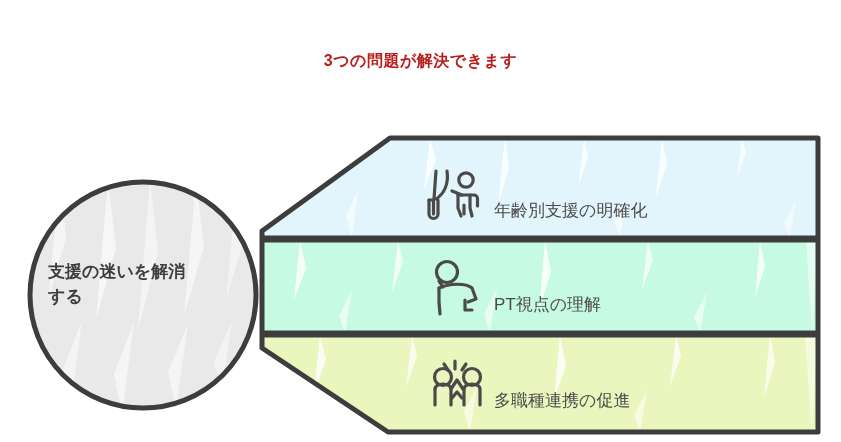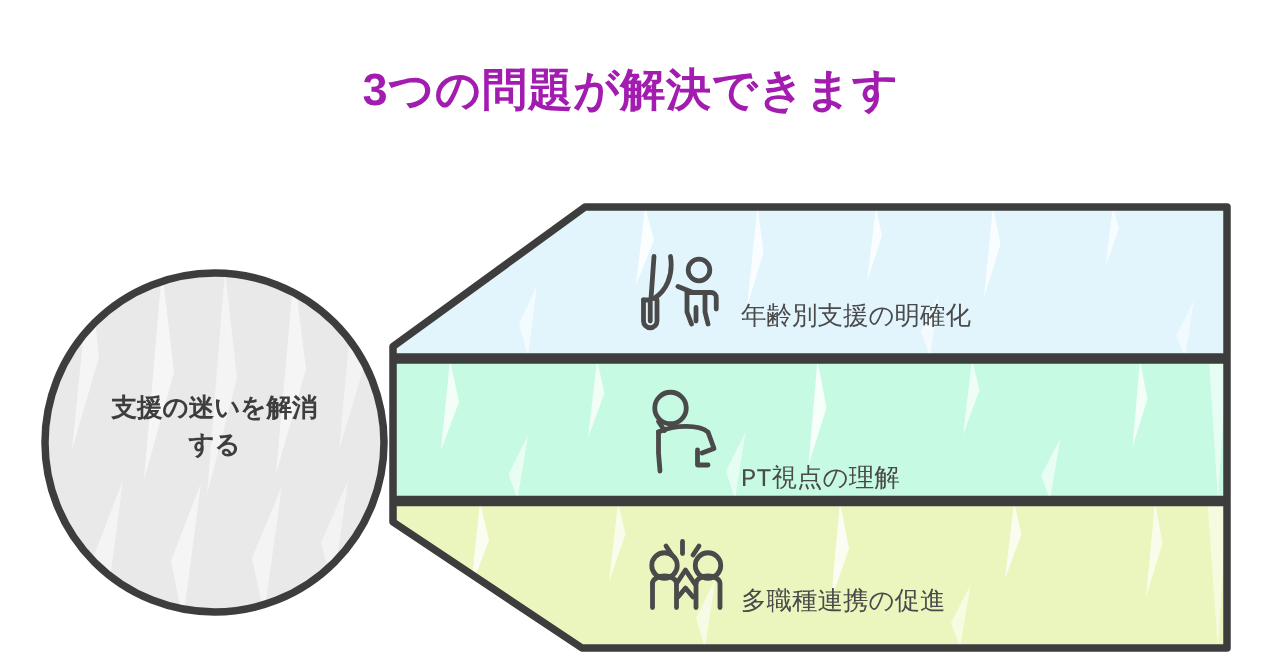--- a/index.html
+++ b/index.html
@@ -20,50 +20,49 @@
     top: 0;
     width: 841px;
     height: 442px;
   }
   .page-title {
     position: absolute;
     left: 0;
     top: 46px;
     width: 841px;
     text-align: center;
-    font-size: 30px;
+    font-size: 16px;
     font-weight: bold;
-    color: #a21caf;
+    color: #b91c1c;
     letter-spacing: 0.5px;
     line-height: 30px;
     pointer-events: none;
   }
   .hub-label {
     position: absolute;
     left: 48px;
     top: 259px;
     width: 190px;
-    text-align: center;
     font-size: 17px;
     font-weight: bold;
     color: #3d3d3d;
     line-height: 25px;
     pointer-events: none;
   }
   .band-label {
     position: absolute;
     font-size: 17px;
     color: #4a4a4a;
     line-height: 22px;
     white-space: nowrap;
     pointer-events: none;
     margin-top: 14px;
   }
   #band-label-0 { left: 494px; top: 186px; }
-  #band-label-1 { left: 494px; top: 296px; font-family: Liberation Mono, monospace; }
+  #band-label-1 { left: 494px; top: 280px; }
   #band-label-2 { left: 494px; top: 376px; text-align: right; }
   .svg-layer { position: absolute; left: 0; top: 0; }
 </style>
 </head>
 <body>
 
 <div id="infographic">
 
   <svg class="svg-layer" width="841" height="442" viewBox="0 0 841 442">
     <defs>

